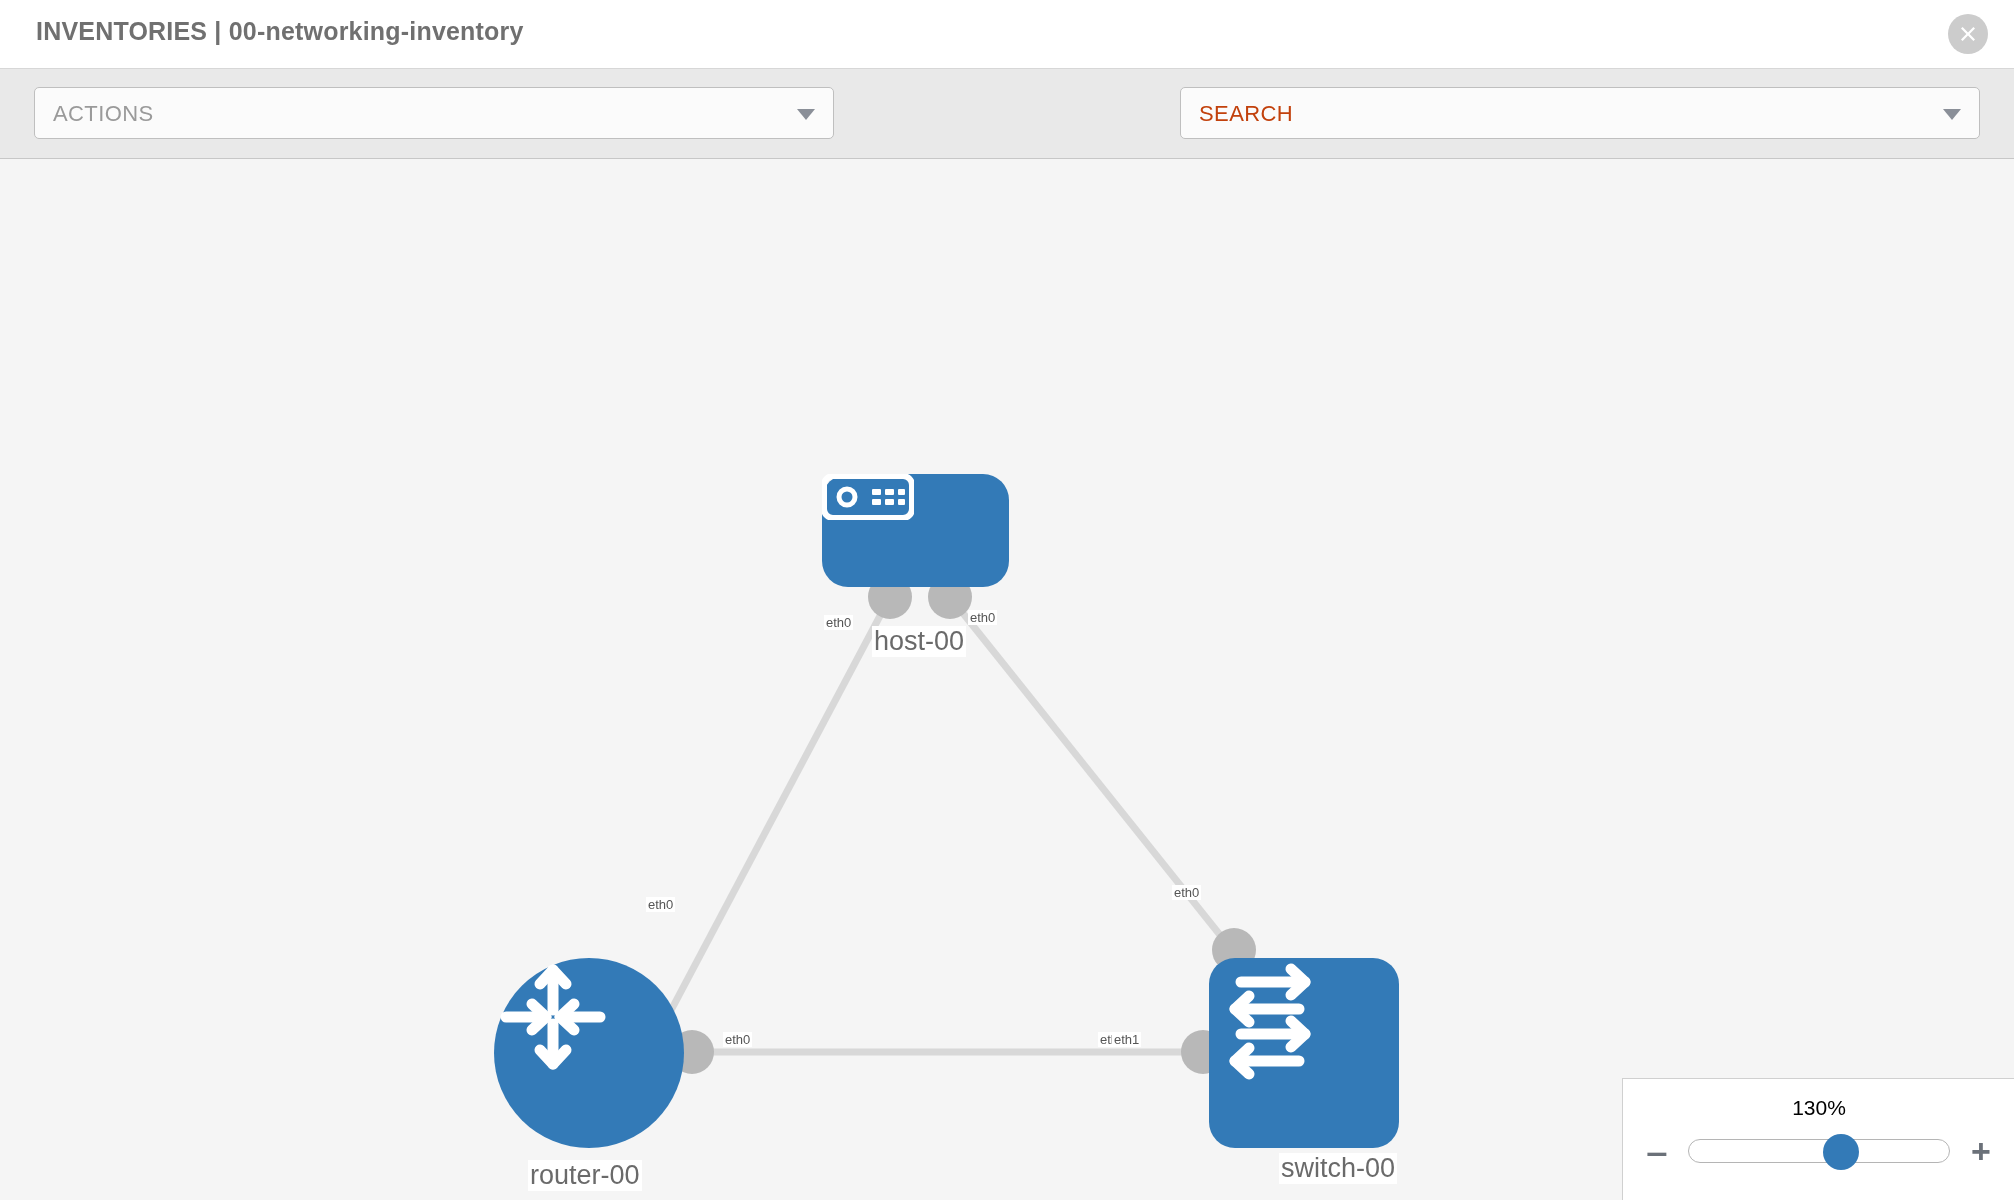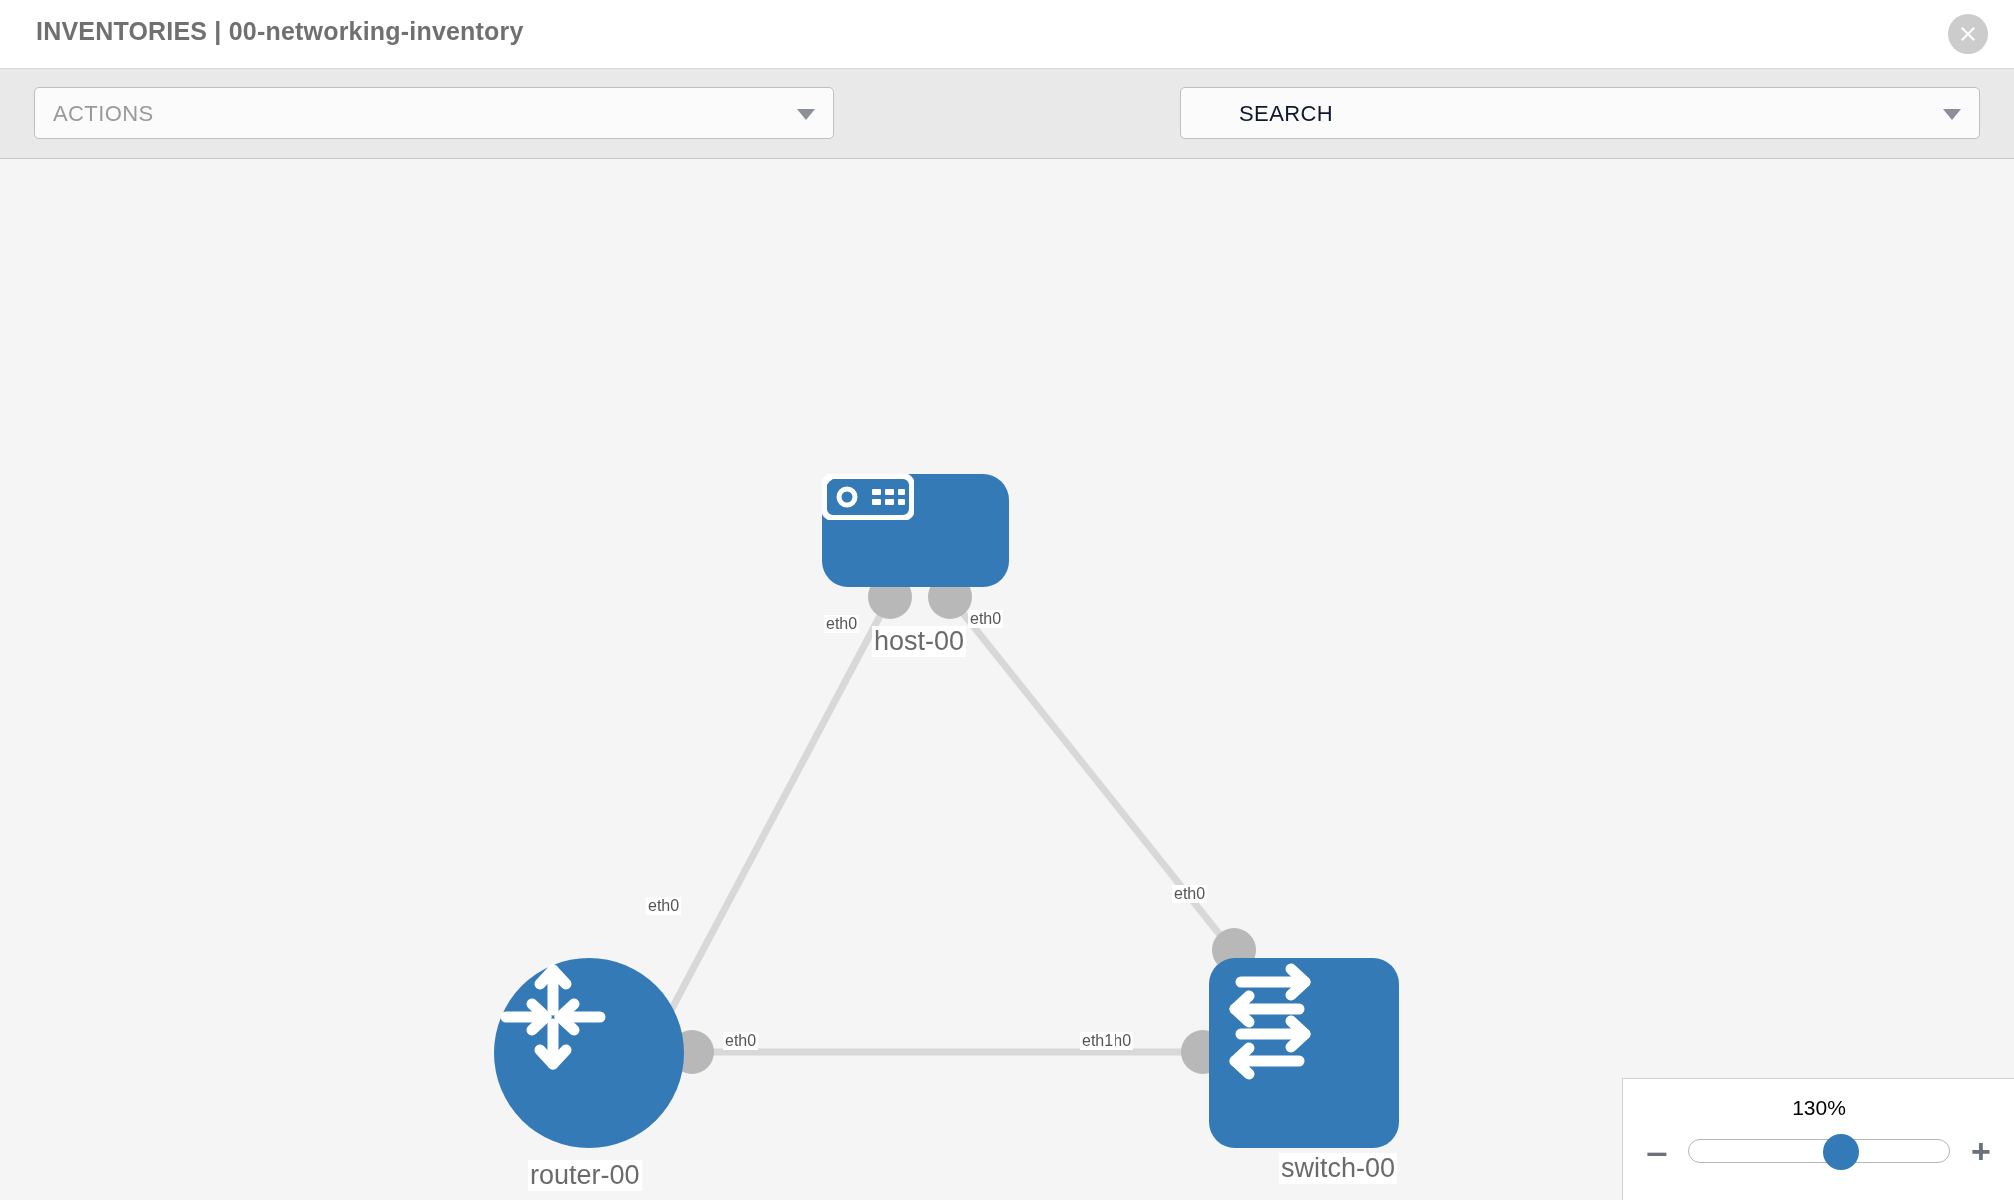--- a/index.html
+++ b/index.html
@@ -76,23 +76,22 @@
   .search-select {
     position: absolute; left: 1180px; top: 18px;
     width: 800px; height: 52px;
     background: #fbfbfb;
     border: 1px solid #bfbfbf;
     border-radius: 5px;
     cursor: text;
   }
   .search-label {
     position: absolute; left: 18px; top: 13px;
-    font-size: 22px; color: #0f172a;
+    font-size: 22px; color: #c2410c;
     letter-spacing: .4px;
-    margin-left: 40px;
   }
 
   
   .canvas {
     position: absolute; top: 160px; left: 0;
     width: 2014px; height: 1040px;
     background: #f5f5f5;
     overflow: hidden;
   }
   .canvas svg { position: absolute; top: 0; left: 0; }
@@ -113,21 +112,21 @@
     position: absolute;
     font-size: 27px;
     color: #6a6a6a;
     background: #ffffff;
     white-space: nowrap;
     padding: 0 2px;
   }
 
   .iface-label {
     position: absolute;
-    font-size: 16px;
+    font-size: 13px;
     color: #555555;
     background: #ffffff;
     white-space: nowrap;
     padding: 0 2px;
   }
 
   
   .zoom-panel {
     position: absolute; right: 0; bottom: 0;
     width: 392px; height: 122px;
@@ -301,21 +300,21 @@
 
               <line x1="90" y1="103" x2="26" y2="103"></line>
               <polyline points="40,90 26,103 40,116"></polyline>
             </g>
           </svg>
         </span>
       </div>
       <div class="node-label" style="left:1279px; top:993px;">switch-00</div>
       <div class="iface-label" style="left:1172px; top:725px;">eth0</div>
       <div class="iface-label" style="left:1098px; top:872px;">eth0</div>
-      <div class="iface-label" style="left:1080px; top:872px;">eth1</div>
+      <div class="iface-label" style="left:1112px; top:872px;">eth1</div>
     </div>
 
     <div class="zoom-panel">
       <div class="zoom-value">130%</div>
       <div class="zoom-row">
         <span class="zoom-minus">‒</span>
         <div class="zoom-slider">
           <div class="zoom-thumb" id="zoom-thumb" style="left: 134.4px;"></div>
         </div>
         <span class="zoom-plus">+</span>

